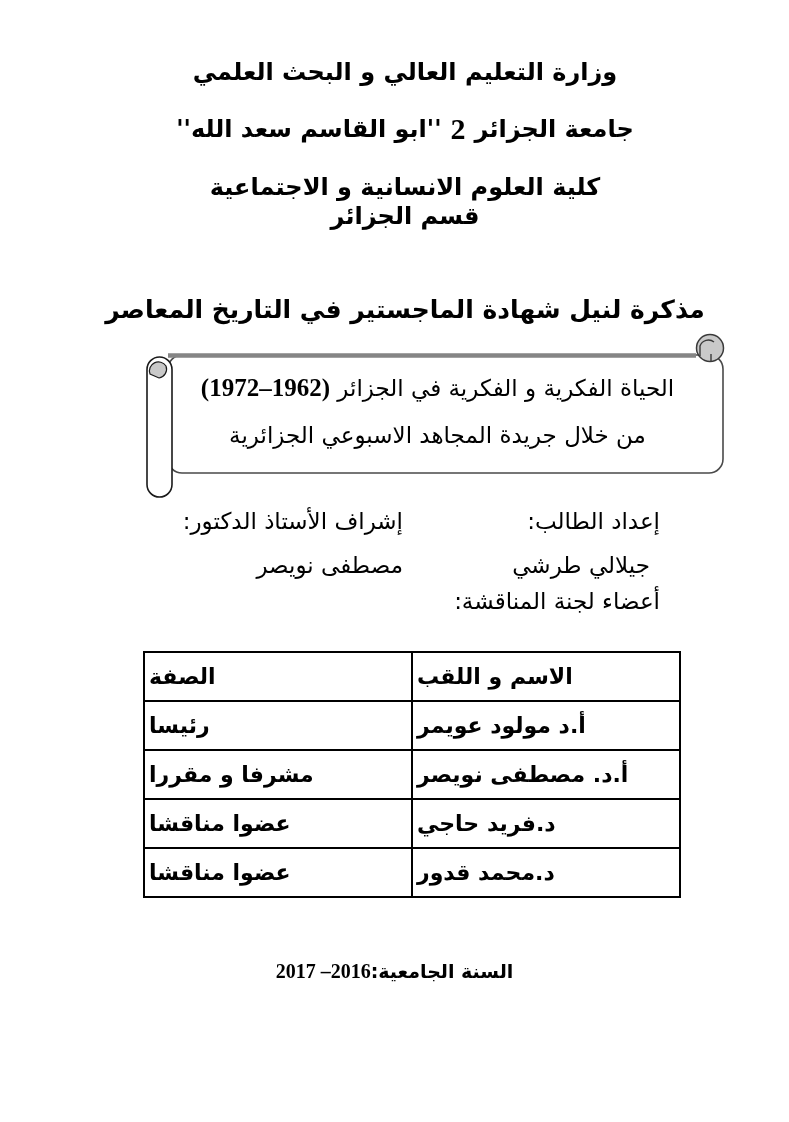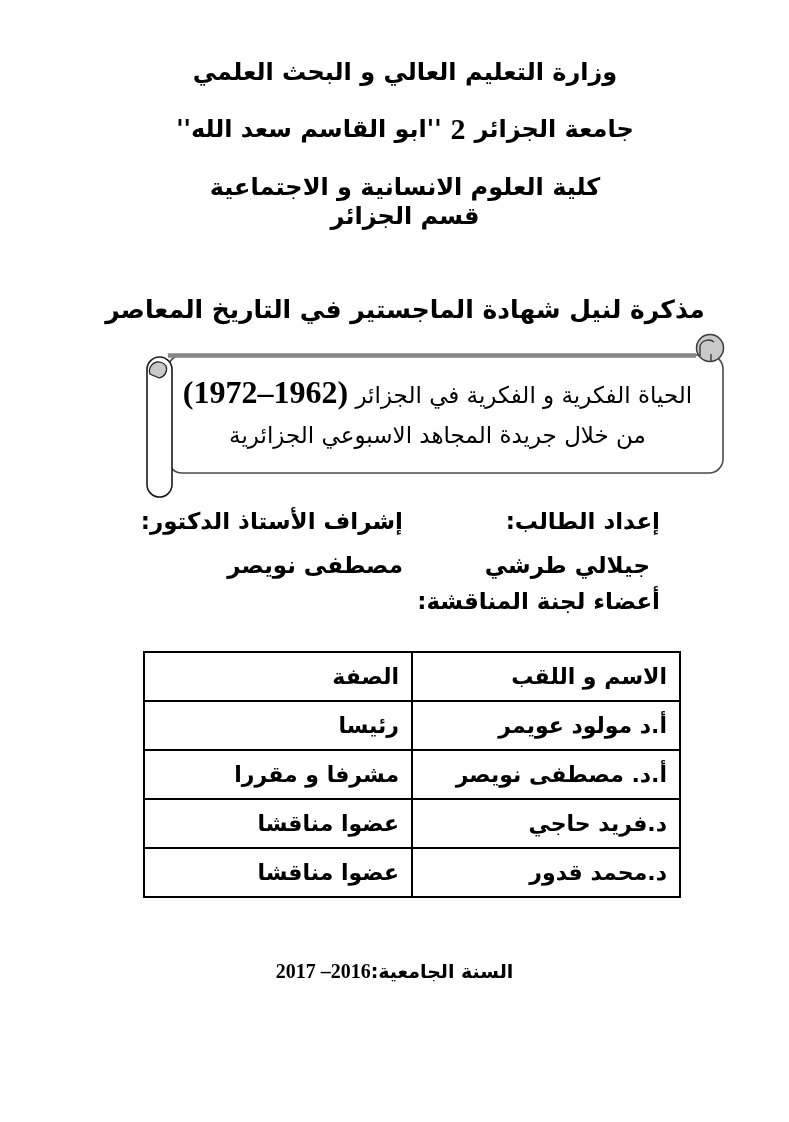--- a/index.html
+++ b/index.html
@@ -29,37 +29,37 @@
   .uni-num { font-size: 30px; margin: 0 9px; vertical-align: -2px; }
   .degree-note { font-size: 25px; font-weight: bold; margin-top: 21px; }
 
   
   .banner-svg { position: absolute; left: 130px; top: 330px; }
   .banner-line {
     left: 165px; width: 545px;
     text-align: center;
     font-size: 23px; font-weight: normal;
   }
-  .banner-years { font-size: 32px; }
+  .banner-years { font-size: 25px; }
 
   
-  .prep { font-size: 23px; font-weight: bold; }
+  .prep { font-size: 23px; font-weight: normal; }
 
   
   .committee {
     position: absolute; left: 143px; top: 651px;
     border-collapse: collapse;
     direction: rtl;
     table-layout: fixed;
   }
   .committee td {
     border: 2px solid #000;
     width: 250px; height: 47px;
     font-size: 22px; font-weight: bold;
-    text-align: right;
+    text-align: left;
     padding: 0 12px 0 4px;
     vertical-align: middle;
     white-space: nowrap;
     overflow: hidden;
   }
 
   
   .footer-year { font-size: 19px; font-weight: bold; }
   .footer-num { font-size: 20px; text-align: right; }
 </style>

